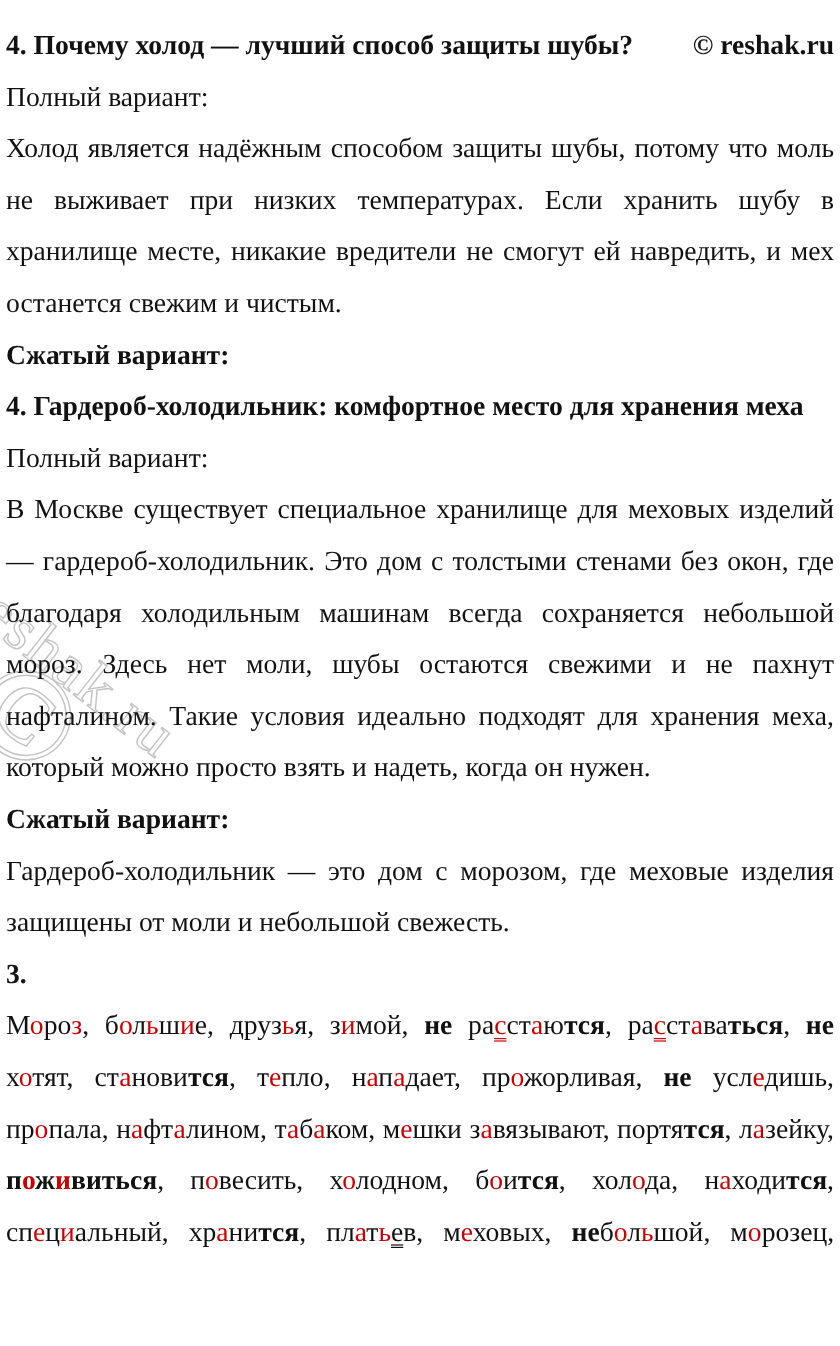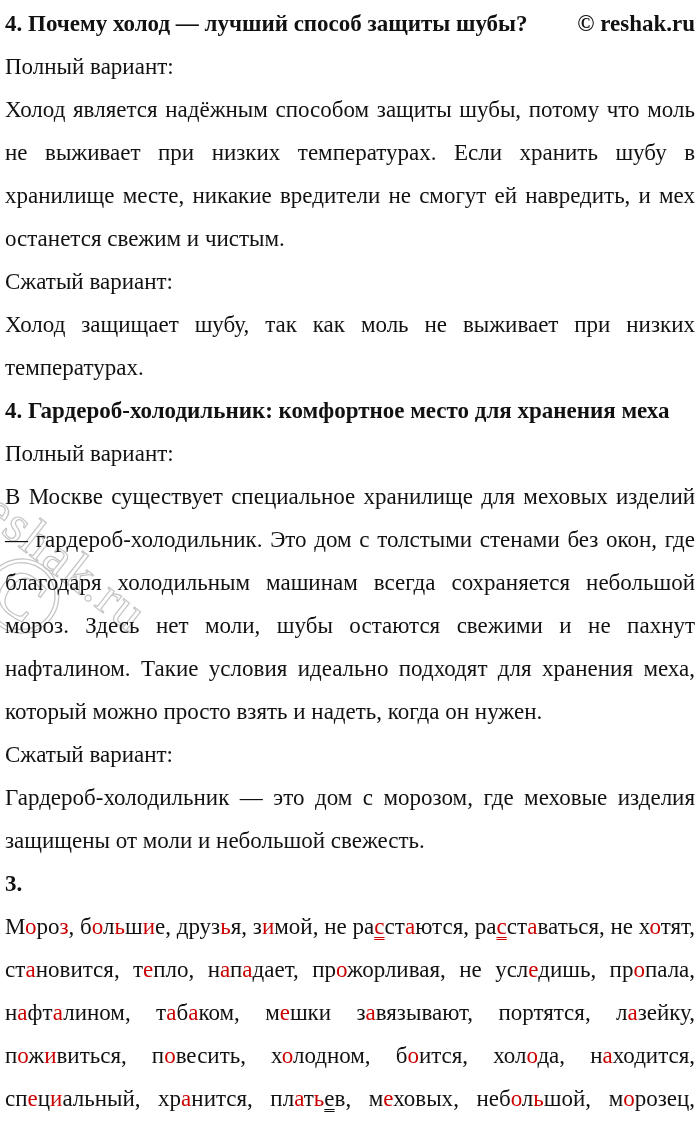--- a/index.html
+++ b/index.html
@@ -2,24 +2,24 @@
 <html lang="ru"><head>
 <meta charset="utf-8">
 <style>
   html,body{margin:0;padding:0;}
   body{
     width:700px;height:1122px;overflow:hidden;position:relative;
     background:#ffffff;color:#111;
     font-family:"Liberation Serif","DejaVu Serif",serif;
     font-size:23px;
   }
-  .page{padding:2px 5px 0 5px;position:relative;z-index:2;}
+  .page{padding:16px 5px 0 5px;position:relative;z-index:2;}
   .line{line-height:43px;margin:0;}
   .para{text-align:justify;line-height:43px;margin:0;}
-  .bold{font-weight:normal;}
+  .bold{font-weight:bold;}
   .heading{font-weight:bold;}
   .header-row{display:flex;justify-content:space-between;align-items:baseline;}
   .credit{font-weight:bold;white-space:nowrap;}
   .word-list{text-align:justify;text-align-last:justify;line-height:43px;margin:0;}
   .word{white-space:nowrap;}
   .red{color:#cc0000;}
   .dblu{text-decoration:underline double;text-underline-offset:3px;text-decoration-thickness:1px;}
   
   .wm{
     position:absolute;z-index:1;pointer-events:none;
@@ -42,21 +42,20 @@
     <span class="heading">4. Почему холод — лучший способ защиты шубы?</span>
     <span class="credit">© reshak.ru</span>
   </div>
 
   <p class="line">Полный вариант:</p>
 
   <p class="para">Холод является надёжным способом защиты шубы, потому что моль не выживает при низких температурах. Если хранить шубу в хранилище месте, никакие вредители не смогут ей навредить, и мех останется свежим и чистым.</p>
 
   <p class="line bold">Сжатый вариант:</p>
 
-  <p class="para">Холод защищает шубу, так как моль не выживает при низких температурах.</p>
 
   <p class="line heading">4. Гардероб-холодильник: комфортное место для хранения меха</p>
 
   <p class="line">Полный вариант:</p>
 
   <p class="para">В Москве существует специальное хранилище для меховых изделий — гардероб-холодильник. Это дом с толстыми стенами без окон, где благодаря холодильным машинам всегда сохраняется небольшой мороз. Здесь нет моли, шубы остаются свежими и не пахнут нафталином. Такие условия идеально подходят для хранения меха, который можно просто взять и надеть, когда он нужен.</p>
 
   <p class="line bold">Сжатый вариант:</p>
 
   <p class="para">Гардероб-холодильник — это дом с морозом, где меховые изделия защищены от моли и небольшой свежесть.</p>

